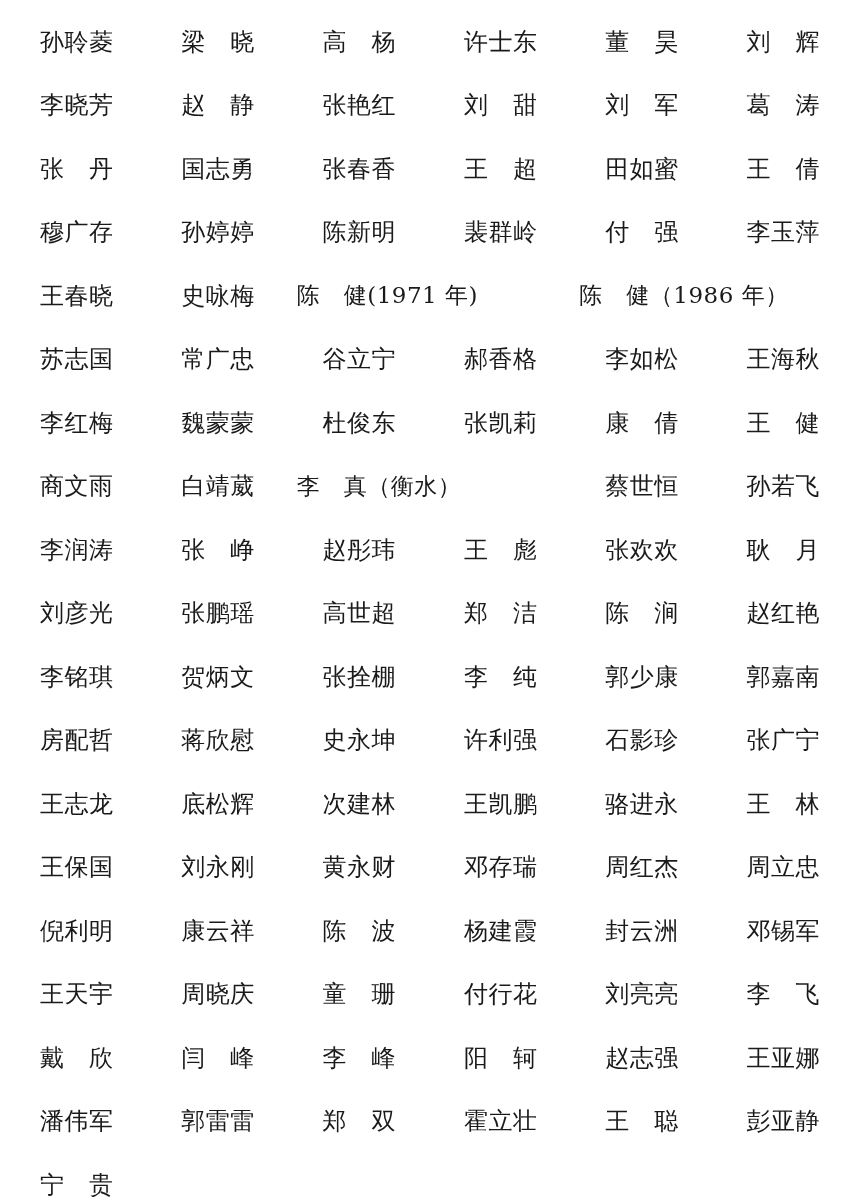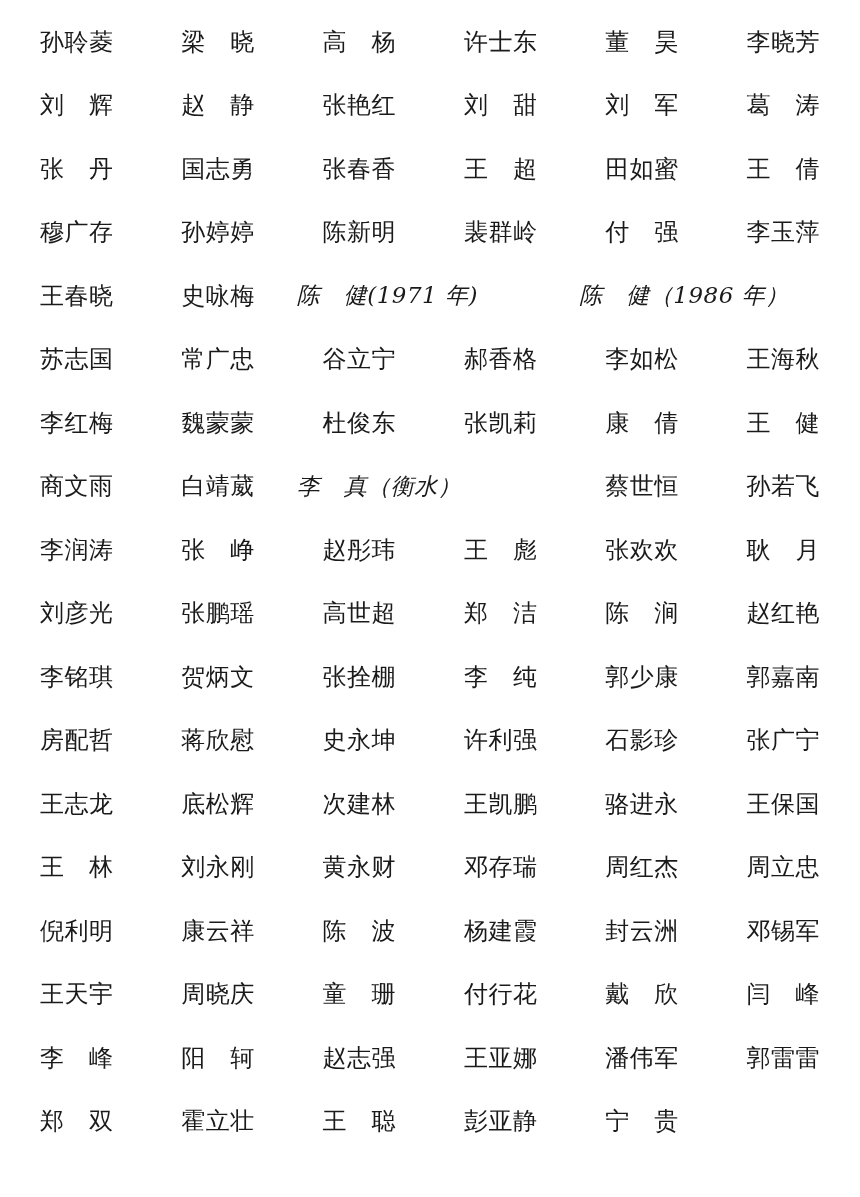--- a/index.html
+++ b/index.html
@@ -32,21 +32,20 @@
     white-space: nowrap;
   }
   
   .cell.wide {
     font-size: 23px;
   }
   .cell.span2 {
     grid-column: span 2;
     justify-content: flex-start;
     padding-left: 8px;
-    font-style: italic;
   }
   .name {
     display: inline-block;
   }
 </style>
 </head>
 <body>
 
 <div id="name-grid">
     <div class="cell">
@@ -58,24 +57,24 @@
     <div class="cell">
       <span class="name">高　杨</span>
     </div>
     <div class="cell">
       <span class="name">许士东</span>
     </div>
     <div class="cell">
       <span class="name">董　昊</span>
     </div>
     <div class="cell">
+      <span class="name">刘　辉</span>
+    </div>
+    <div class="cell">
       <span class="name">李晓芳</span>
-    </div>
-    <div class="cell">
-      <span class="name">刘　辉</span>
     </div>
     <div class="cell">
       <span class="name">赵　静</span>
     </div>
     <div class="cell">
       <span class="name">张艳红</span>
     </div>
     <div class="cell">
       <span class="name">刘　甜</span>
     </div>
@@ -265,26 +264,26 @@
     <div class="cell">
       <span class="name">次建林</span>
     </div>
     <div class="cell">
       <span class="name">王凯鹏</span>
     </div>
     <div class="cell">
       <span class="name">骆进永</span>
     </div>
     <div class="cell">
+      <span class="name">王　林</span>
+    </div>
+    <div class="cell">
       <span class="name">王保国</span>
     </div>
     <div class="cell">
-      <span class="name">王　林</span>
-    </div>
-    <div class="cell">
       <span class="name">刘永刚</span>
     </div>
     <div class="cell">
       <span class="name">黄永财</span>
     </div>
     <div class="cell">
       <span class="name">邓存瑞</span>
     </div>
     <div class="cell">
       <span class="name">周红杰</span>
@@ -314,20 +313,26 @@
       <span class="name">王天宇</span>
     </div>
     <div class="cell">
       <span class="name">周晓庆</span>
     </div>
     <div class="cell">
       <span class="name">童　珊</span>
     </div>
     <div class="cell">
       <span class="name">付行花</span>
+    </div>
+    <div class="cell">
+      <span class="name">刘亮亮</span>
+    </div>
+    <div class="cell">
+      <span class="name">李　飞</span>
     </div>
     <div class="cell">
       <span class="name">戴　欣</span>
     </div>
     <div class="cell">
       <span class="name">闫　峰</span>
     </div>
     <div class="cell">
       <span class="name">李　峰</span>
     </div>

